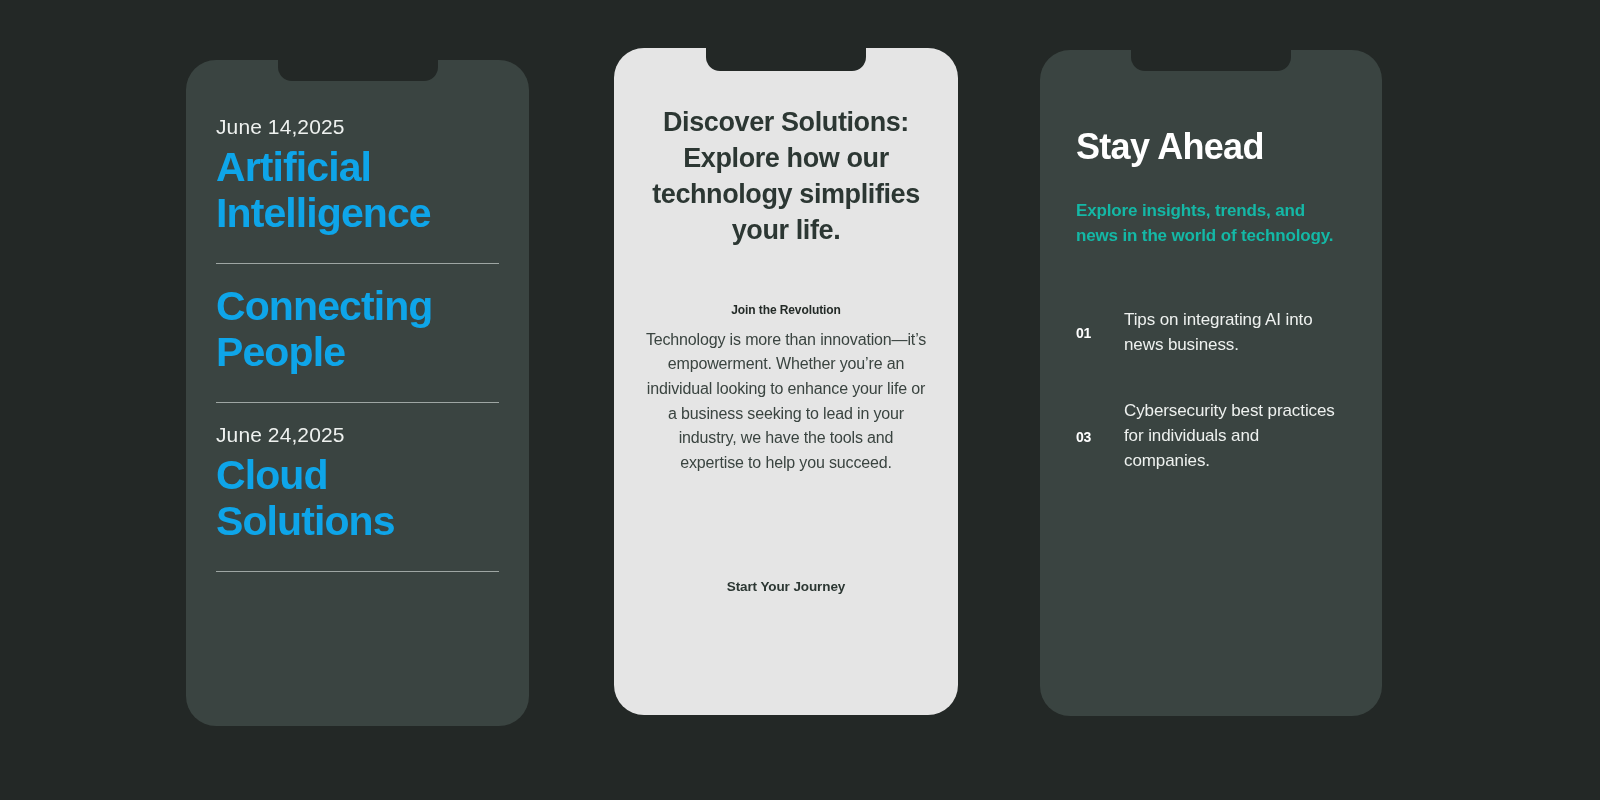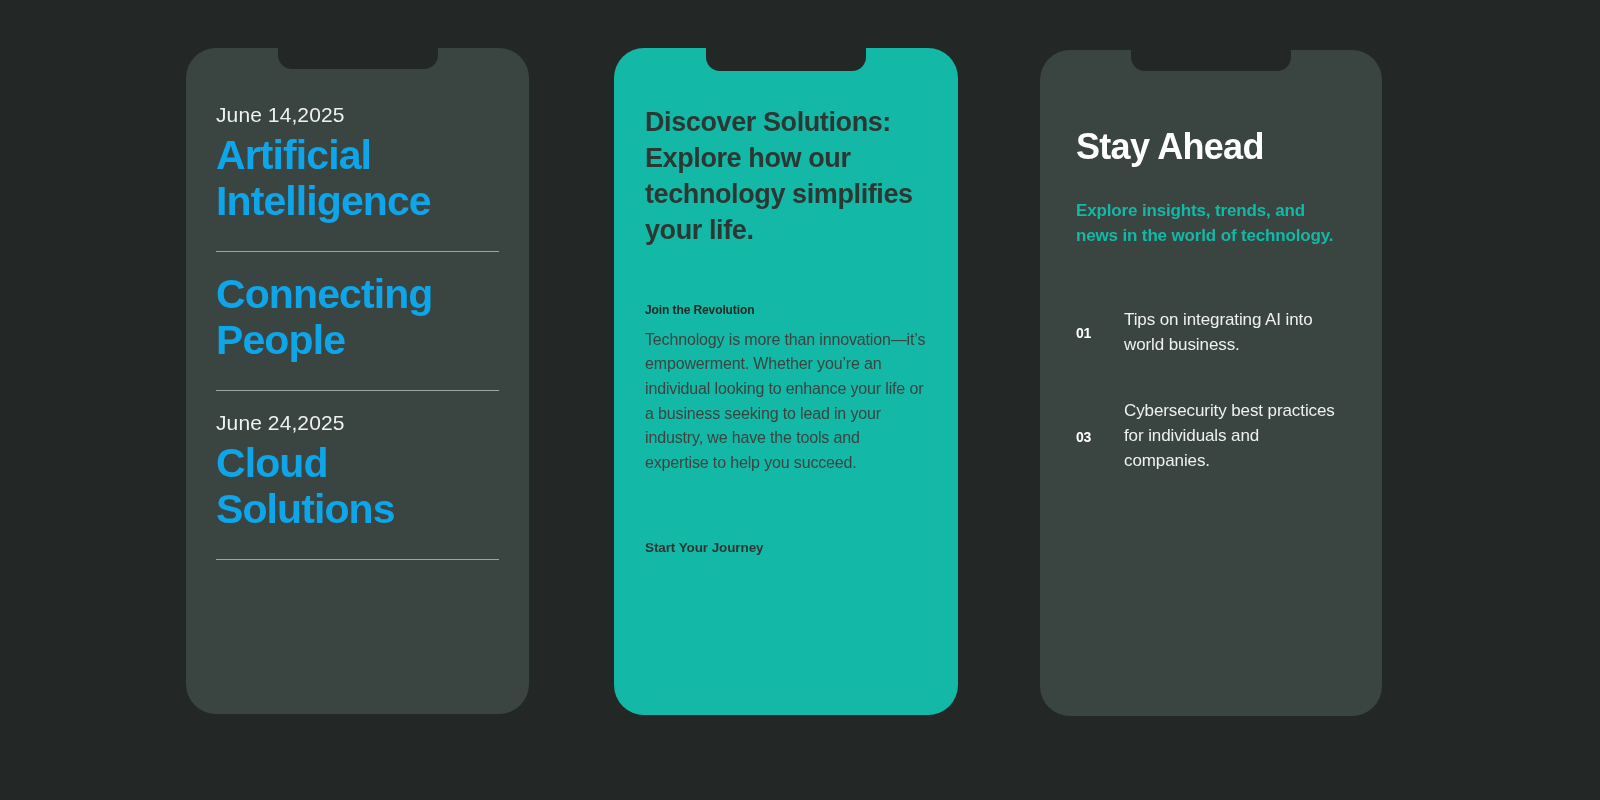--- a/index.html
+++ b/index.html
@@ -15,40 +15,40 @@
     background:#232826;
   }
 
   
   .phone {
     position:absolute;
     border-radius:30px;
     overflow:hidden;
   }
   .phone.dark  { background:#3a4441; }
-  .phone.light { background:#14b8a6; }
+  .phone.light { background:#e5e5e5;text-align:center; }
 
   .notch {
     position:absolute;
     top:0; left:50%;
     transform:translateX(-50%);
     background:#232826;
     border-bottom-left-radius:14px;
     border-bottom-right-radius:14px;
     z-index:4;
   }
 
   .screen {
     position:absolute;
     inset:0;
     z-index:2;
   }
 
   
-  #phone-news { left:186px; top:48px; width:343px; height:666px; }
+  #phone-news { left:186px; top:60px; width:343px; height:666px; }
   #phone-news .notch { width:160px; height:21px; }
   #phone-news .screen { padding:0 30px; }
 
   .news-list { padding-top:55px; }
   .news-entry { padding-bottom:4px; }
   .news-date {
     font-size:21px;
     font-weight:300;
     color:#eef1ef;
     letter-spacing:.1px;
@@ -90,21 +90,21 @@
   }
   .hero-body {
     margin-top:11px;
     font-size:16px;
     font-weight:400;
     color:#3a4440;
     line-height:1.54;
     letter-spacing:-.15px;
   }
   .hero-cta {
-    margin-top:65px;
+    margin-top:104px;
     font-size:13.5px;
     font-weight:700;
     color:#2c3733;
     letter-spacing:-.1px;
     cursor:pointer;
   }
 
   
   #phone-ahead { left:1040px; top:50px; width:342px; height:666px; }
   #phone-ahead .notch { width:160px; height:21px; }
@@ -192,21 +192,21 @@
 
   <div class="phone dark" id="phone-ahead">
     <div class="notch"></div>
     <div class="screen">
       <h1 class="ahead-title">Stay Ahead</h1>
       <p class="ahead-sub">Explore insights, trends, and news in the world of technology.</p>
 
       <div class="ahead-items">
         <div class="ahead-item">
           <div class="ahead-num">01</div>
-          <div class="ahead-text">Tips on integrating AI into world business.</div>
+          <div class="ahead-text">Tips on integrating AI into news business.</div>
         </div>
         <div class="ahead-item">
           <div class="ahead-num">03</div>
           <div class="ahead-text">Cybersecurity best practices for individuals and companies.</div>
         </div>
       </div>
     </div>
   </div>
 
 </div>

